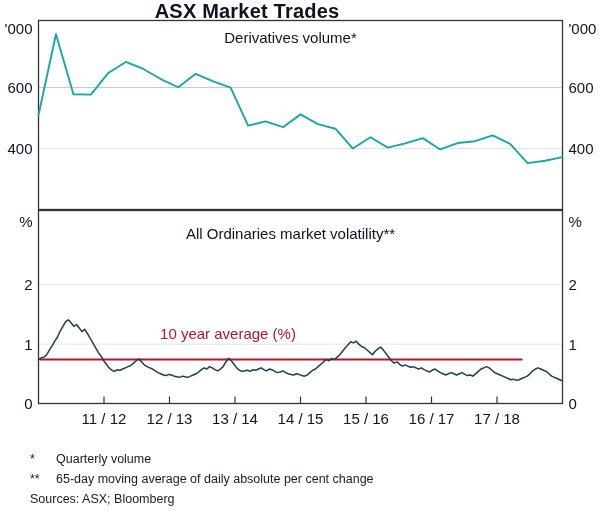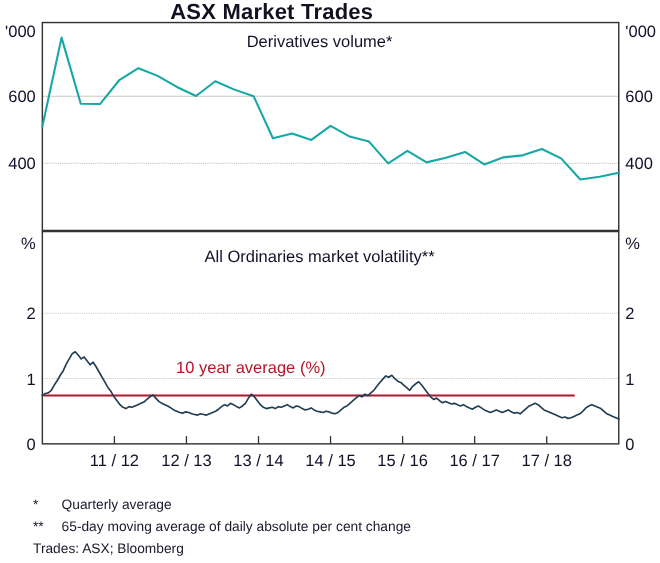--- a/index.html
+++ b/index.html
@@ -79,18 +79,18 @@
       <text x="568.5" y="226.5" class="axis-label" text-anchor="start">%</text>
       <text x="290.5" y="42.5" class="panel-title" text-anchor="middle">Derivatives volume*</text>
       <text x="290.5" y="238.5" class="panel-title" text-anchor="middle">All Ordinaries market volatility**</text>
       <polyline points="38.50,115.00 55.97,34.22 73.43,94.27 90.90,94.58 108.37,72.93 125.83,61.96 143.30,68.97 160.77,79.03 178.23,87.26 195.70,73.85 213.17,81.47 230.63,87.56 248.10,125.67 265.57,121.40 283.03,127.19 300.50,114.39 317.97,124.15 335.43,128.72 352.90,148.53 370.37,137.25 387.83,147.62 405.30,143.35 422.77,138.17 440.23,149.45 457.70,143.05 475.17,141.22 492.63,135.42 510.10,143.96 527.57,163.16 545.03,160.73 562.50,157.07" fill="none" stroke="#17a8a5" stroke-width="1.9" stroke-linejoin="round" stroke-linecap="round"></polyline>
       <line x1="39.5" x2="522.5" y1="359.55538461538464" y2="359.55538461538464" stroke="#b5152b" stroke-width="2"></line>
       <polyline points="38.50,359.56 41.22,357.77 43.93,357.18 46.65,354.80 49.36,350.05 52.08,345.90 54.79,341.15 57.51,336.99 60.22,331.05 62.94,326.30 65.65,321.55 68.37,319.77 71.08,322.74 73.80,326.30 76.51,324.52 79.23,328.08 81.94,331.64 84.66,329.27 87.37,333.43 90.09,338.18 92.80,342.93 95.52,347.68 98.23,352.43 100.95,355.99 103.66,360.74 106.38,364.31 109.09,367.87 111.81,370.24 114.52,371.43 117.24,369.65 119.95,370.24 122.67,369.06 125.38,367.87 128.10,366.68 130.81,365.49 133.53,363.12 136.24,360.74 138.96,358.96 141.67,361.93 144.39,364.90 147.10,366.68 149.82,367.87 152.53,369.06 155.25,370.84 157.96,372.62 160.68,373.81 163.39,375.00 166.11,375.59 168.82,374.40 171.54,375.00 174.25,376.18 176.97,376.78 179.68,377.37 182.40,376.18 185.11,376.78 187.83,377.37 190.54,376.18 193.26,375.00 195.97,373.81 198.69,372.03 201.40,369.65 204.12,367.87 206.83,369.06 209.55,366.68 212.26,367.87 214.98,369.65 217.69,370.84 220.41,369.06 223.12,366.68 225.84,361.93 228.55,358.37 231.27,360.74 233.98,364.31 236.70,367.87 239.41,370.24 242.13,371.43 244.84,370.84 247.56,370.24 250.27,371.43 252.99,369.65 255.70,370.24 258.42,369.06 261.13,367.87 263.85,369.65 266.56,370.84 269.28,369.06 271.99,369.65 274.71,371.43 277.42,372.62 280.14,372.03 282.85,370.84 285.57,372.62 288.28,373.81 291.00,374.40 293.71,375.00 296.43,373.81 299.14,374.40 301.86,375.59 304.57,376.18 307.29,375.00 310.00,372.62 312.72,370.24 315.43,369.06 318.15,366.68 320.86,364.31 323.58,361.93 326.29,359.56 329.01,360.74 331.72,358.37 334.44,359.56 337.15,357.18 339.87,354.80 342.58,351.24 345.30,347.68 348.01,344.71 350.73,341.74 353.44,342.93 356.16,341.15 358.87,344.12 361.59,346.49 364.30,347.68 367.02,350.05 369.73,352.43 372.45,354.80 375.16,351.24 377.88,348.87 380.59,347.08 383.31,350.05 386.02,353.62 388.74,357.18 391.45,360.74 394.17,363.12 396.88,361.93 399.60,364.31 402.31,366.09 405.03,364.90 407.74,366.09 410.46,367.28 413.17,366.68 415.89,367.87 418.60,369.06 421.32,367.87 424.03,369.65 426.75,370.84 429.46,372.03 432.18,370.24 434.89,369.06 437.61,370.84 440.32,372.62 443.04,373.81 445.75,375.00 448.47,373.81 451.18,372.62 453.90,373.81 456.61,375.00 459.33,373.81 462.04,372.62 464.76,374.40 467.47,375.59 470.19,375.00 472.90,376.18 475.62,373.81 478.33,371.43 481.05,369.06 483.76,367.87 486.48,366.68 489.19,367.87 491.91,370.24 494.62,372.62 497.34,373.81 500.05,375.00 502.77,376.18 505.48,377.37 508.20,378.56 510.91,379.75 513.63,379.15 516.34,380.34 519.06,379.75 521.77,378.56 524.49,377.37 527.20,376.18 529.92,373.81 532.63,370.84 535.35,369.06 538.06,367.87 540.78,369.06 543.49,370.24 546.21,371.43 548.92,373.81 551.64,376.18 554.35,377.37 557.07,378.56 559.78,379.75 562.50,380.93" fill="none" stroke="#1f3f52" stroke-width="1.5" stroke-linejoin="round" stroke-linecap="round"></polyline>
       <text x="228" y="339" class="annot" text-anchor="middle">10 year average (%)</text>
     </svg>
 
   <div class="foot foot-mark" style="top:452px;">*</div>
-  <div class="foot foot-txt" style="top:452px;">Quarterly average</div>
+  <div class="foot foot-txt" style="top:452px;">Quarterly volume</div>
   <div class="foot foot-mark" style="top:472px;">**</div>
   <div class="foot foot-txt" style="top:472px;">65-day moving average of daily absolute per cent change</div>
-  <div class="foot" style="left:30px;top:492px;">Trades: ASX; Bloomberg</div>
+  <div class="foot" style="left:30px;top:492px;">Sources: ASX; Bloomberg</div>
 
 </div>
 
 </body></html>

